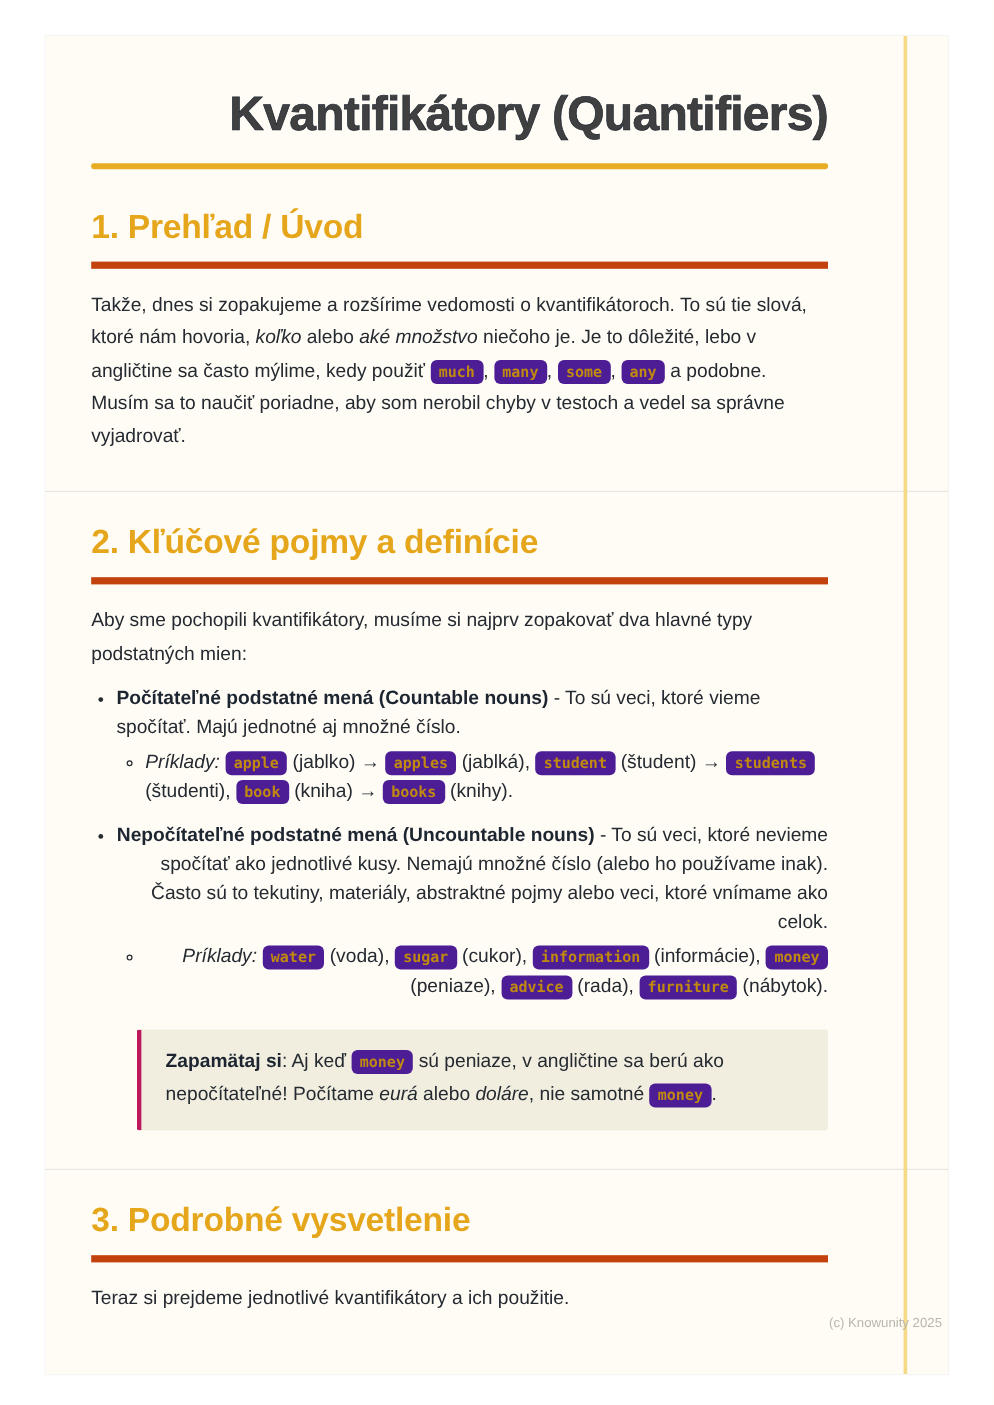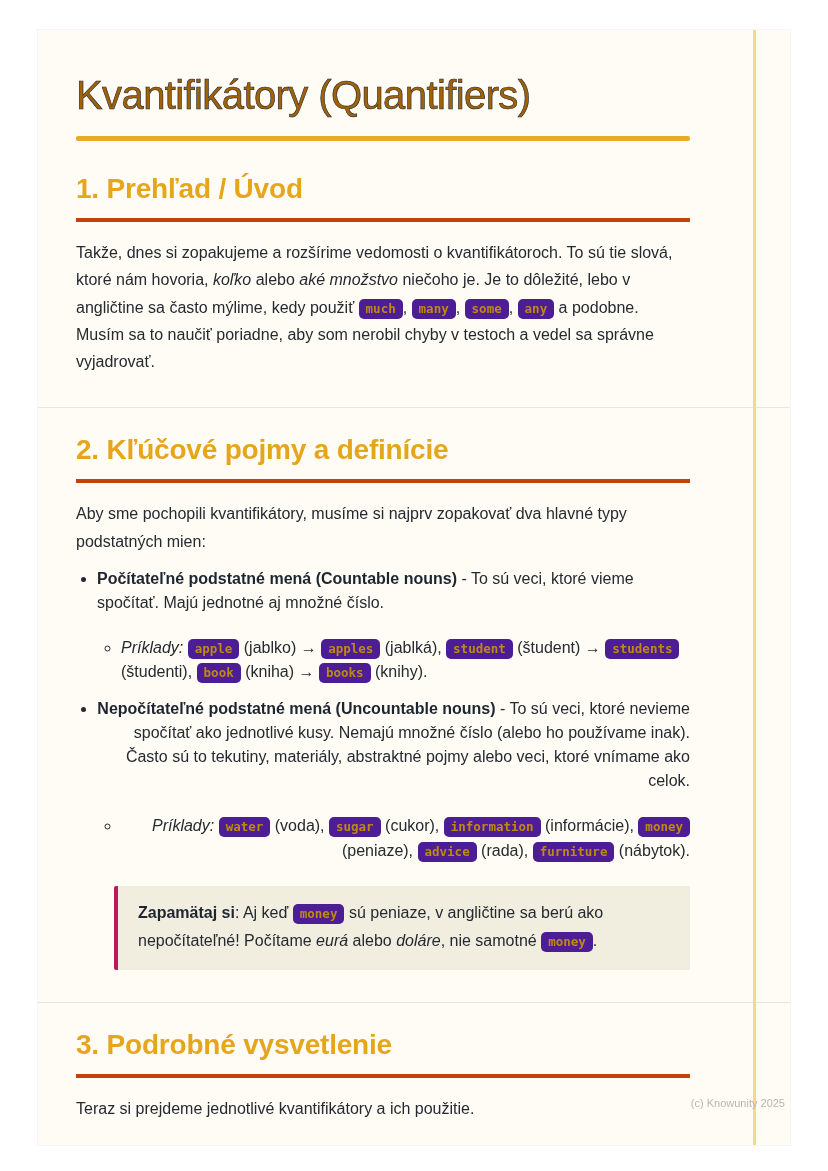--- a/index.html
+++ b/index.html
@@ -16,48 +16,48 @@
     width:752px; height:1115px;
     background:#fefcf5;
     box-shadow:0 0 0 1px rgba(0,0,0,0.04);
     padding:42px 100px 30px 38px;
   }
   .margin-line {
     position:absolute; top:0; bottom:0; right:34px;
     width:3px; background:#f5d988; z-index:3;
   }
   h1.doc-title {
-    font-size:40px; font-weight:400; line-height:1.15;
-    letter-spacing:-0.6px; color:#a16207;
+    font-size:40px; font-weight:700; line-height:1.15;
+    letter-spacing:-0.6px; color:#404040;text-align:right;
     -webkit-text-stroke:0.6px #1d2531;
   }
   .title-rule { height:5px; background:#e8ac24; margin-top:18px; border-radius:2px; }
   .sec { margin-top:26px; }
   .sec.first { margin-top:32px; }
   h2.sec-h {
     font-size:28px; font-weight:800; color:#e6a61c;
     letter-spacing:-0.2px; line-height:1.15;
-    padding-bottom:13px; border-bottom:4px solid #c2410c;
+    padding-bottom:13px; border-bottom:6px solid #c2410c;
   }
   p.body { font-size:16px; line-height:1.7; color:#252a31; }
   .sec > p.body { margin-top:17px; }
   em { }
   strong { font-weight:700; color:#1d2531; }
   code {
     font-family:"DejaVu Sans Mono","Liberation Mono",monospace;
     font-size:12.5px; font-weight:700;
     color:#c0890f; background:#4c1d95;
     padding:2px 7px 3px; border-radius:5px;
     white-space:nowrap;
   }
   ul.main-list { margin-top:12px; padding-left:21px; }
   ul.main-list > li { font-size:16px; line-height:1.5; }
   ul.main-list > li + li { margin-top:12px;text-align:right; }
   li .li-text { font-size:16px; line-height:1.5; }
-  ul.sub-list { list-style-type:circle; padding-left:24px; margin-top:21px; }
+  ul.sub-list { list-style-type:circle; padding-left:24px; margin-top:5px; }
   ul.sub-list > li { font-size:16px; line-height:1.55; }
   hr.divider {
     border:none; border-top:1px solid #e7e6e1;
     margin:32px -100px 0 -38px;
   }
   .callout {
     margin:22px 0 0 38px;
     background:#f1eee0;
     border-left:4px solid #be185d;
     border-radius:2px;

